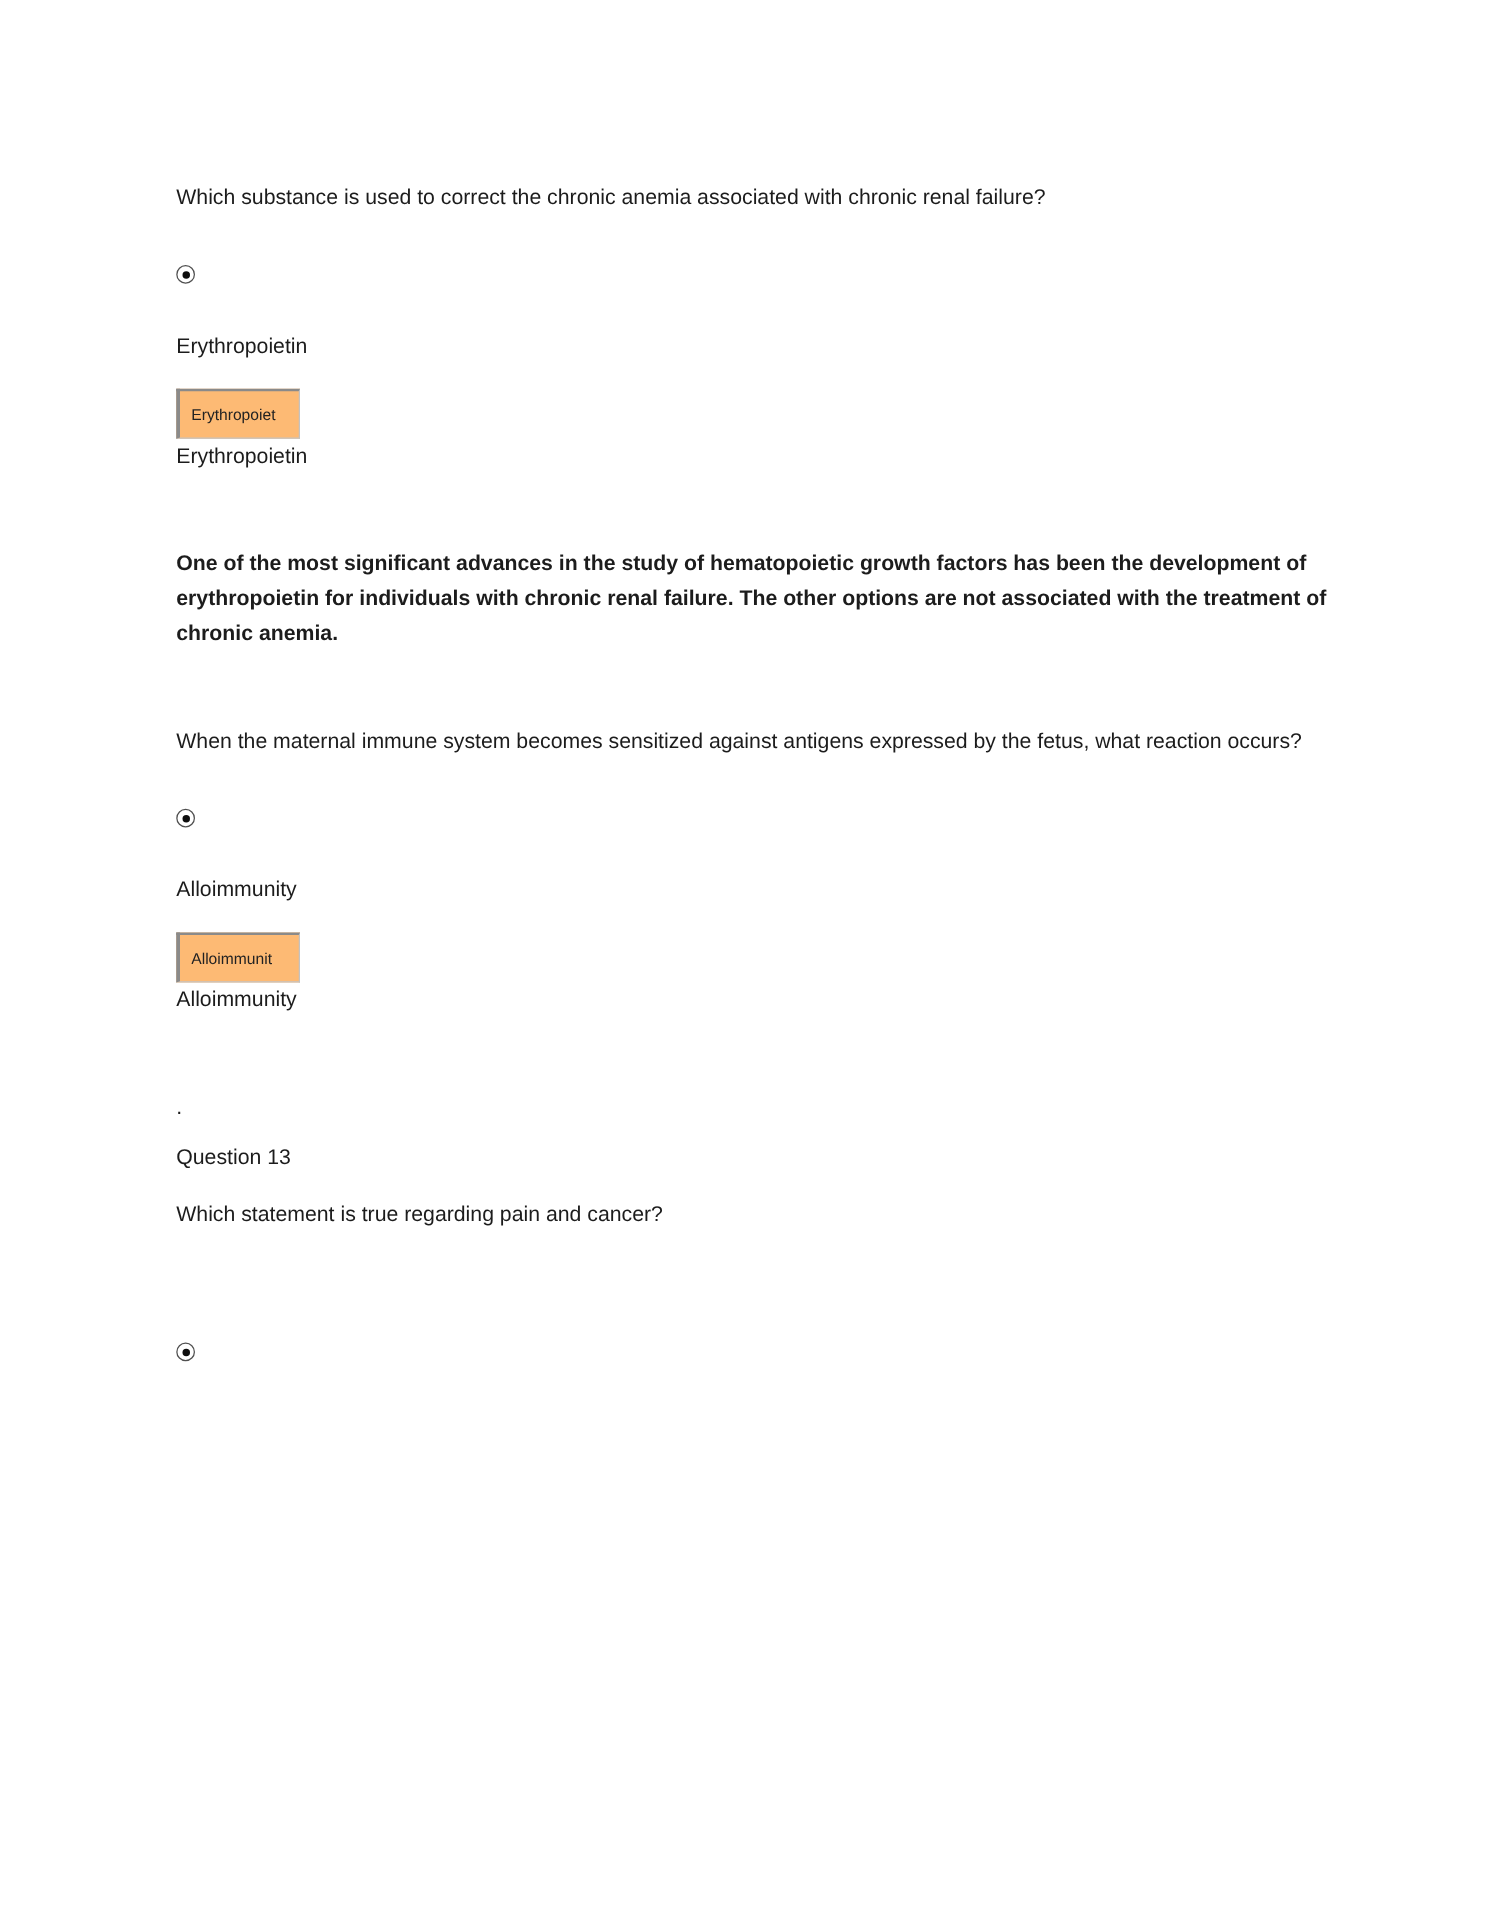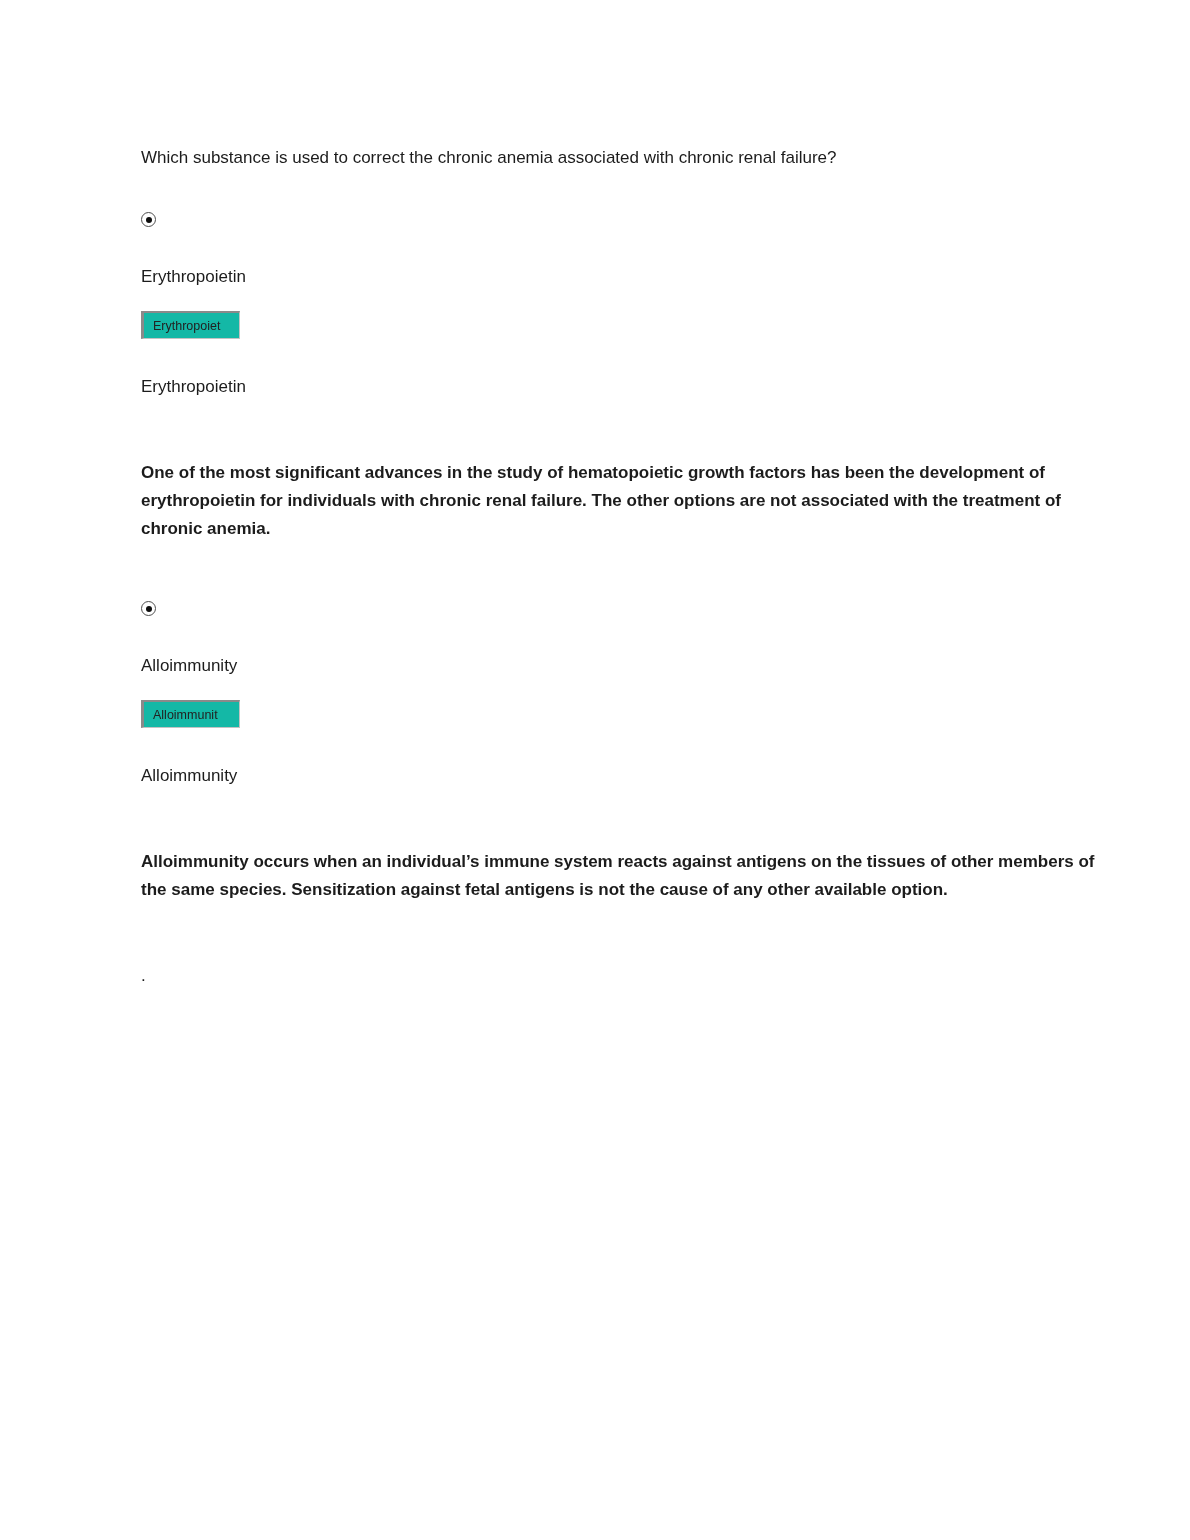--- a/index.html
+++ b/index.html
@@ -23,26 +23,25 @@
     line-height: 28px;
     color: #1c1c1c;
   }
   .q-prompt      { margin-bottom: 40px; }
   .q-heading     { margin-bottom: 18px; }
   .radio-row     { margin-bottom: 36px; line-height: 0; }
   .answer-label  { margin-bottom: 20px; }
   .answer-input  {
     display: block;
     width: 99px;
-    height: 28px;
-    margin-bottom: 34px;
+    height: 40px;
     font-family: "Liberation Sans", sans-serif;
     font-size: 12.5px;
     color: #222222;
-    background: #14b8a6;
+    background: #fdba74;
     border: 1px solid #c3c3c3;
     border-top: 2px solid #8a8a8a;
     border-left: 3px solid #8a8a8a;
     padding: 0 2px 0 9px;
     outline: none;
   }
   .answer-echo   { margin-bottom: 58px; }
   .feedback      { margin-bottom: 58px; font-weight: bold; }
   .trailer       { margin-bottom: 12px; }
   .prompt-last   { margin-bottom: 88px; }
@@ -78,24 +77,31 @@
     <div class="radio-row">
       <span class="radio"><span class="dot"></span></span>
     </div>
     <p class="answer-label">Erythropoietin</p>
     <input class="answer-input" type="text" value="Erythropoiet" style="">
     <p class="answer-echo">Erythropoietin</p>
     <p class="feedback">One of the most significant advances in the study of hematopoietic growth factors has been the development of erythropoietin for individuals with chronic renal failure. The other options are not associated with the treatment of chronic anemia.</p>
   </section>
 
   <section>
+    <p class="q-prompt">When the maternal immune system becomes sensitized against antigens expressed by the fetus, what reaction occurs?</p>
     <div class="radio-row">
       <span class="radio"><span class="dot"></span></span>
     </div>
     <p class="answer-label">Alloimmunity</p>
     <input class="answer-input" type="text" value="Alloimmunit" style="">
     <p class="answer-echo">Alloimmunity</p>
-    <p class="feedback">Alloimmunity occurs when an individual’s immune system reacts against antigens on the tissues of other members of the same species. Sensitization against fetal antigens is not the cause of any other available option.</p>
     <p class="trailer">.</p>
   </section>
 
+  <section>
+    <h2 class="q-heading">Question 13</h2>
+    <p class="q-prompt prompt-last">Which statement is true regarding pain and cancer?</p>
+    <div class="radio-row">
+      <span class="radio"><span class="dot"></span></span>
+    </div>
+  </section>
 
 </div>
 
 </body></html>

